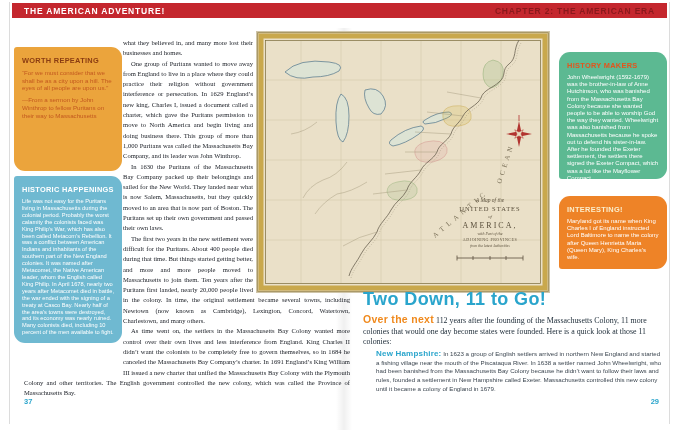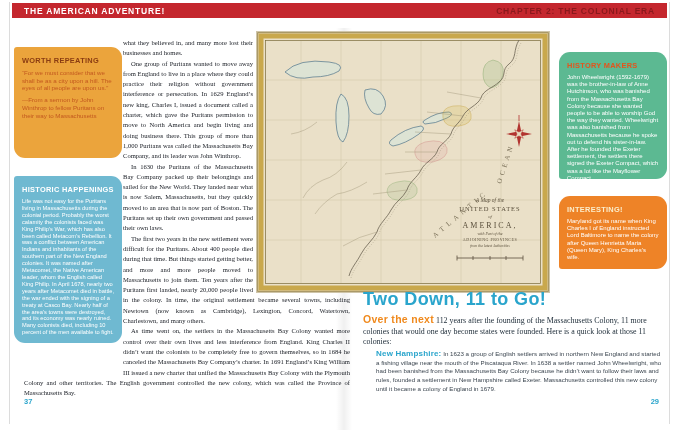--- a/index.html
+++ b/index.html
@@ -10,21 +10,21 @@
           background:linear-gradient(90deg,rgba(0,0,0,0) 0%,rgba(0,0,0,0.06) 50%,rgba(0,0,0,0) 100%);}
   
   .header{position:absolute;left:12px;top:3px;width:655px;height:15px;background:#C4272E;
           display:flex;align-items:center;justify-content:space-between;padding:0 12px;box-sizing:border-box;}
   .series-title{color:#ffffff;font-weight:bold;font-size:8.5px;letter-spacing:.8px;}
   .chapter-title{color:#8A191C;font-weight:bold;font-size:8.5px;letter-spacing:.8px;}
   
   .callout{position:absolute;border-radius:11px;padding:9px 8px;box-sizing:border-box;overflow:hidden;}
   .callout h3{margin:0 0 4px 0;font-size:7.4px;letter-spacing:.3px;font-weight:bold;}
   .callout p{margin:0;font-size:6px;line-height:7.2px;}
-  .box-worth{left:14px;top:47px;width:108px;height:111px;background:#EBA43C;border-top-left-radius:3px;}
+  .box-worth{left:14px;top:47px;width:108px;height:124px;background:#EBA43C;border-top-left-radius:3px;}
   .box-worth h3{color:#8A3C12;}
   .box-worth p{color:#C3581F;font-size:6.2px;line-height:7.7px;}
   .box-worth .attrib{margin-top:4px;}
   .box-historic{left:14px;top:176px;width:108px;height:167px;background:#6FB9D1;border-top-left-radius:3px;}
   .box-historic h3{color:#ffffff;}
   .box-historic p{color:#ffffff;font-size:5.7px;line-height:6.9px;}
   .box-makers{left:559px;top:52px;width:108px;height:127px;background:#5CB992;border-bottom-left-radius:3px;}
   .box-makers h3{color:#E3541C;}
   .box-makers p{color:#ffffff;}
   .box-interesting{left:559px;top:196px;width:108px;height:73px;background:#EE8327;border-bottom-left-radius:3px;}
@@ -55,21 +55,21 @@
 <body>
 
 <div class="spread">
 
   <div class="page-edge" style="left:9px"></div>
   <div class="page-edge" style="left:669px"></div>
   <div class="gutter"></div>
 
   <div class="header">
     <span class="series-title">THE AMERICAN ADVENTURE!</span>
-    <span class="chapter-title">CHAPTER 2: THE COLONIAL ERA</span>
+    <span class="chapter-title">CHAPTER 2: THE AMERICAN ERA</span>
   </div>
 
   <div class="callout box-worth">
     <h3>WORTH REPEATING</h3>
     <p>“For we must consider that we shall be as a city upon a hill. The eyes of all people are upon us.”</p>
     <p class="attrib">—From a sermon by John Winthrop to fellow Puritans on their way to Massachusetts</p>
   </div>
 
   <div class="callout box-historic">
     <h3>HISTORIC HAPPENINGS</h3>

